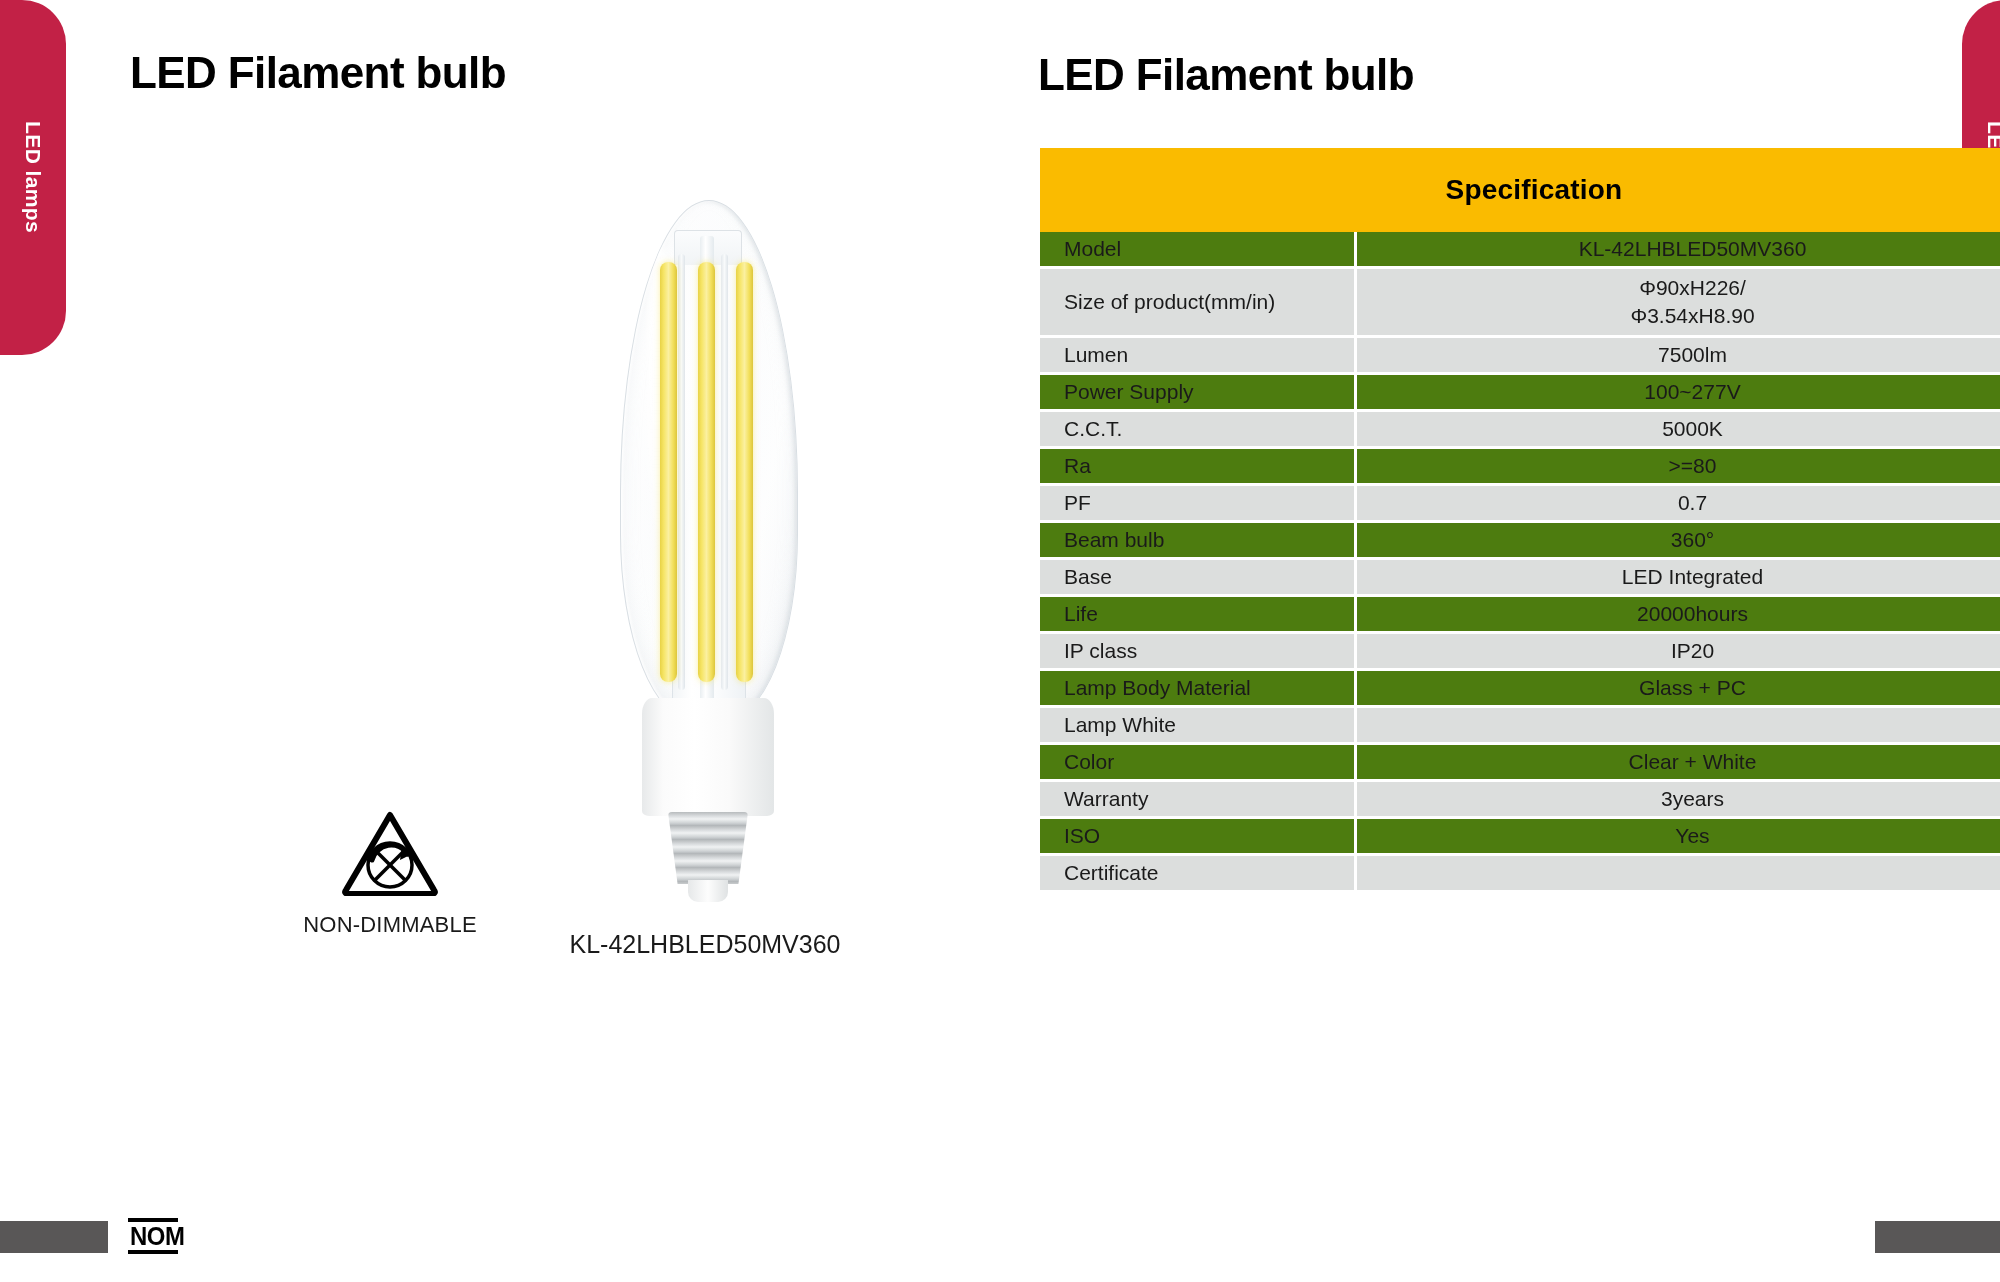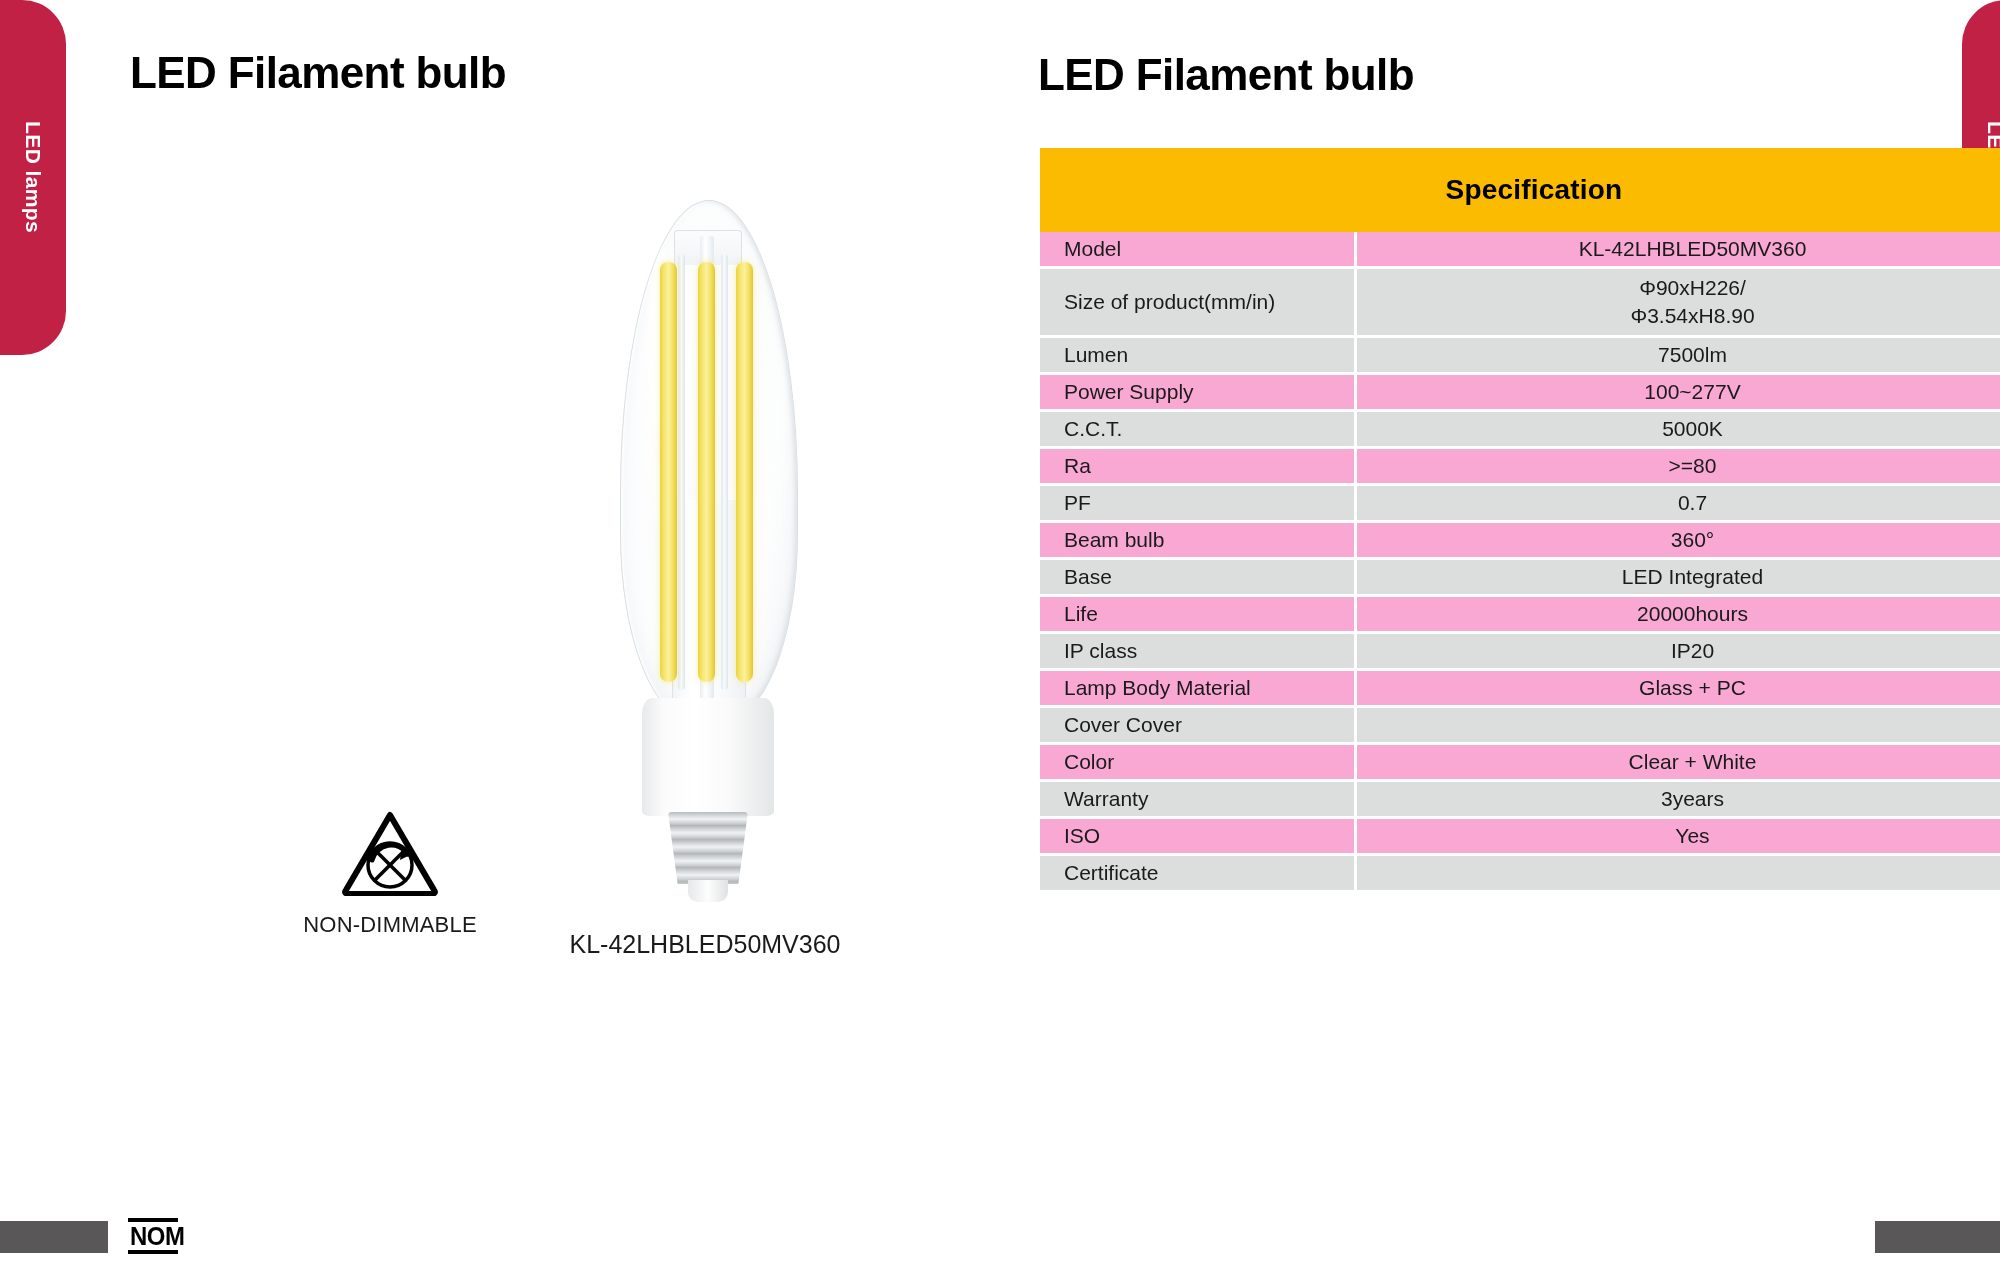--- a/index.html
+++ b/index.html
@@ -246,21 +246,21 @@
     vertical-align: middle;
     font-size: 21px;
     color: #1a1a1a;
     border-bottom: 3px solid #ffffff;
   }
   .spec-table td.val {
     padding: 0;
     text-align: center;
     border-left: 3px solid #ffffff;
   }
-  .spec-table tr.odd td  { background: #f9a8d4; }
+  .spec-table tr.odd td  { background: #4d7c0f; }
   .spec-table tr.even td { background: #dcdedd; }
   .spec-table tr.tall td { height: 66px; line-height: 1.35; }
   .spec-table tr td      { height: 34px; }
   .col-key { width: 290px; }
   .val-line { display: block; }
 
   
   .footer-bar-left {
     position: absolute;
     left: 0;
@@ -397,21 +397,21 @@
       </tr>
       <tr class="even">
         <td class="col-key">IP class</td>
         <td class="val">IP20</td>
       </tr>
       <tr class="odd">
         <td class="col-key">Lamp Body Material</td>
         <td class="val">Glass + PC</td>
       </tr>
       <tr class="even">
-        <td class="col-key">Cover Cover</td>
+        <td class="col-key">Lamp White</td>
         <td class="val"></td>
       </tr>
       <tr class="odd">
         <td class="col-key">Color</td>
         <td class="val">Clear + White</td>
       </tr>
       <tr class="even">
         <td class="col-key">Warranty</td>
         <td class="val">3years</td>
       </tr>

